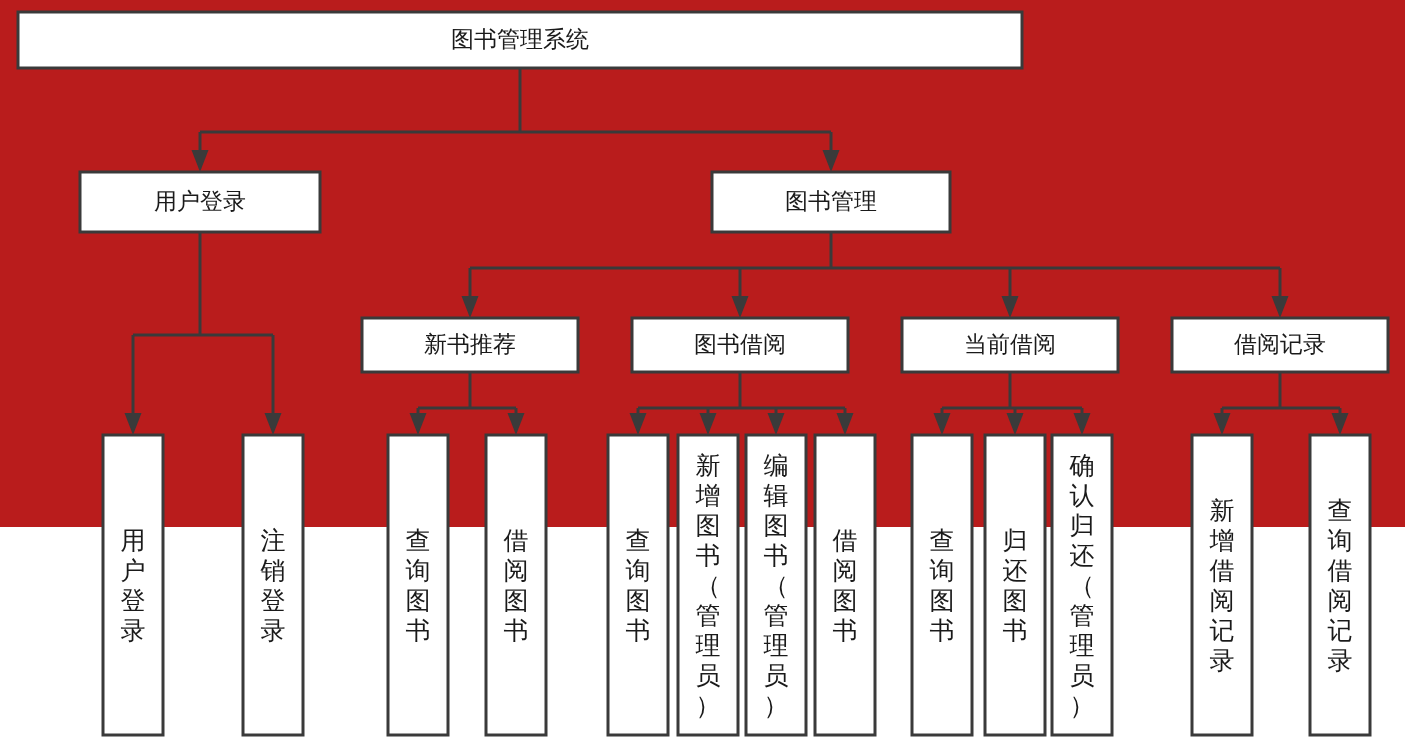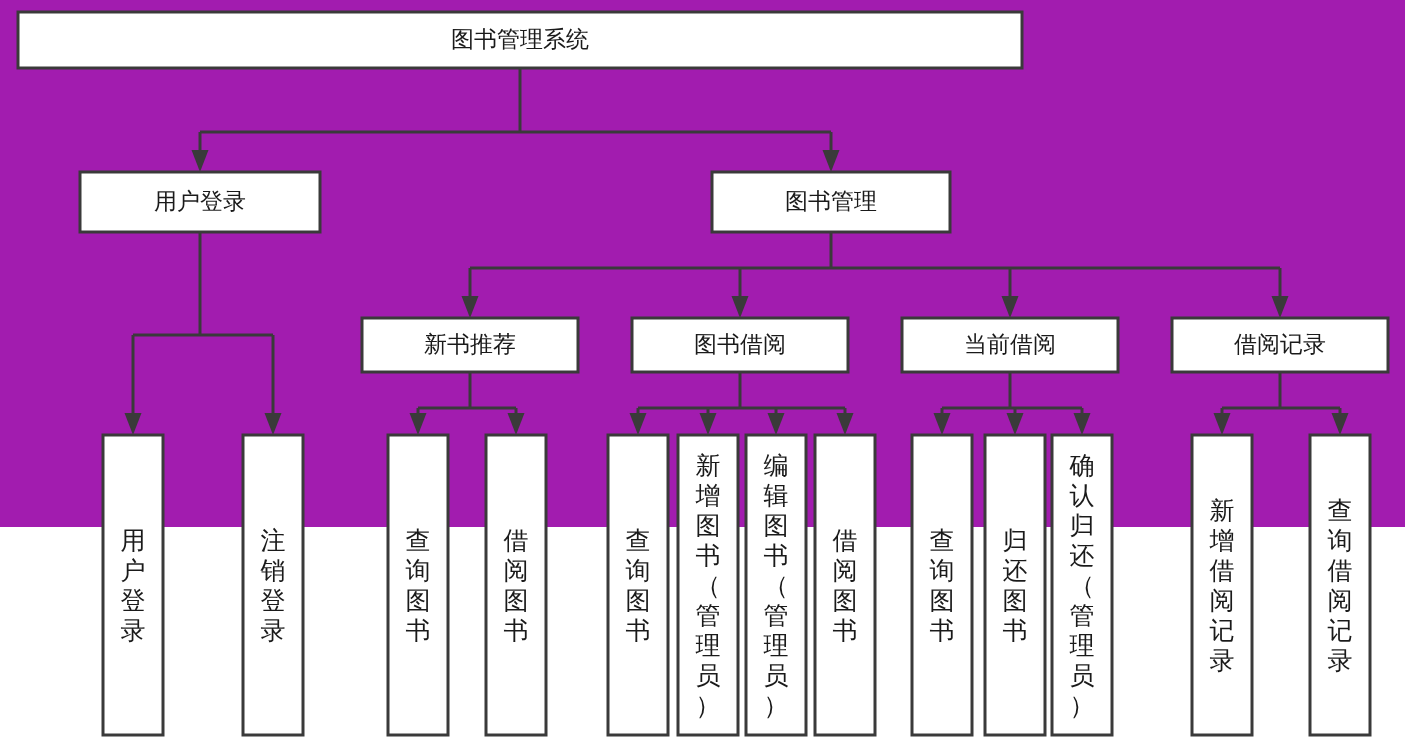--- a/index.html
+++ b/index.html
@@ -10,21 +10,21 @@
   body {
     width: 1405px;
     height: 747px;
     font-family: "Liberation Sans", "DejaVu Sans", sans-serif;
     overflow: hidden;
   }
   #diagram-root {
     position: relative;
     width: 1405px;
     height: 527px;
-    background: #a21caf;
+    background: #b91c1c;
   }
   svg.diagram-canvas {
     position: absolute;
     top: 0;
     left: 0;
     width: 1405px;
     height: 747px;
   }
   .node-box {
     fill: #ffffff;

